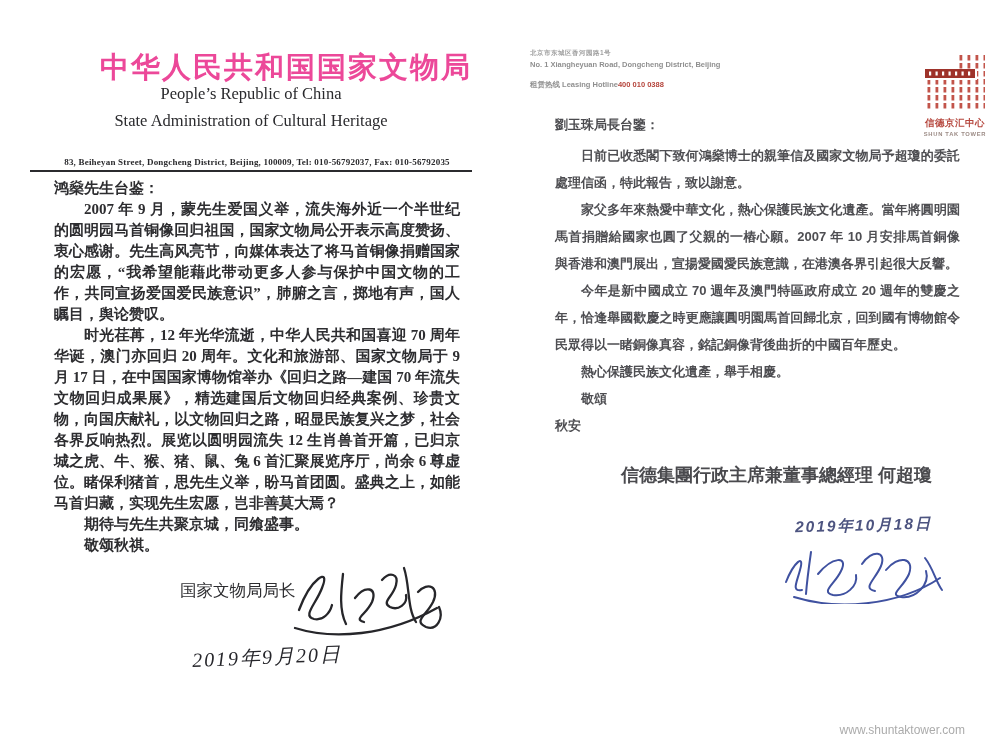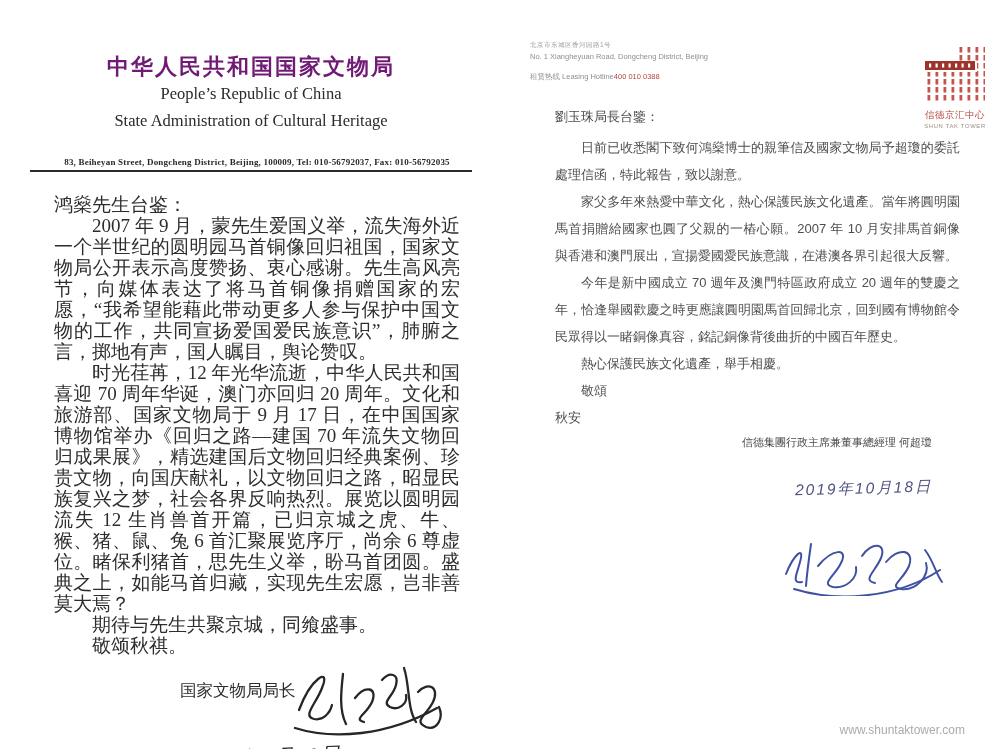--- a/index.html
+++ b/index.html
@@ -8,69 +8,69 @@
     font-family:"Liberation Sans", sans-serif;
   }
   .canvas{position:relative;width:1000px;height:749px;background:#ffffff;}
 
   
   .letter-left{
     position:absolute;left:30px;top:38px;width:442px;
     color:#2d2d30;font-family:"Liberation Serif","DejaVu Serif",serif;
   }
   .l-title-cn{
-    margin-top:14px;text-align:center;font-size:22px;font-weight:bold;
-    letter-spacing:2px;color:#701a75;line-height:30px;
+    margin-top:14px;text-align:right;font-size:29px;font-weight:bold;
+    letter-spacing:2px;color:#ec4899;line-height:30px;
   }
   .l-en{ text-align:center;font-size:16.5px;line-height:24px;color:#2a2a2d; }
   .l-en.first{margin-top:3px;}
   .l-address{
     margin-top:24px;text-align:center;font-size:9px;font-weight:bold;
     letter-spacing:0.2px;color:#2a2a2d;padding-left:12px;white-space:nowrap;
   }
   .l-rule{ border-bottom:2px solid #2b2b2e;margin-top:3px; }
   .l-body{
-    margin:22px 12px 0 24px;font-size:19px;line-height:21px;
-    text-align:justify;color:#2d2d30;
+    margin:6px 12px 0 24px;font-size:15px;line-height:21px;
+    text-align:justify;color:#2d2d30;font-weight:bold;
   }
   .l-body p{margin:0;text-indent:2em;}
   .l-body p.no-indent{text-indent:0;}
   .l-signoff{
     position:relative;margin-top:24px;padding-left:150px;
     font-size:16.5px;height:62px;color:#2d2d30;
   }
   .l-sig-svg{position:absolute;left:255px;top:-22px;}
   .l-date{
     margin-left:162px;font-size:20px;letter-spacing:2px;color:#26262b;
     font-style:italic;transform:rotate(-2.5deg);width:230px;
   }
 
   
   .letter-right{
-    position:absolute;left:530px;top:40px;width:460px;
-    color:#4e4e52;font-family:"Liberation Sans","DejaVu Sans",sans-serif;
+    position:absolute;left:530px;top:48px;width:460px;
+    color:#4e4e52;font-family:"Liberation Sans","DejaVu Sans",sans-serif;font-weight:bold;
   }
   .r-header{position:relative;}
   .r-addr-cn{font-size:6.5px;line-height:10px;color:#a0a0a0;letter-spacing:0.5px;}
   .r-addr-en{font-size:7.5px;line-height:11px;color:#8f8f8f;margin-top:1px;}
   .r-hotline{font-size:7.5px;line-height:11px;color:#8f8f8f;margin-top:9px;}
   .r-hotline .num{color:#b5453c;}
   .r-logo{position:absolute;right:2px;top:6px;width:66px;text-align:center;}
   .r-logo-cn{color:#b5453c;font-size:9.5px;letter-spacing:0.5px;margin-top:3px;white-space:nowrap;}
   .r-logo-en{color:#9b8a84;font-size:5.8px;letter-spacing:0.7px;white-space:nowrap;margin-top:1px;}
   .r-recipient{margin:30px 0 0 25px;font-size:13px;color:#4a4a4e;}
   .r-salutation{margin:26px 0 0 25px;font-size:13px;color:#4a4a4e;}
   .r-body{
     margin:8px 30px 0 25px;font-size:13px;line-height:27px;
     text-align:justify;color:#4e4e52;
   }
   .r-body p{margin:0;text-indent:2em;}
   .r-body p.no-indent{text-indent:0;}
   .r-sig-svg{position:absolute;right:36px;top:492px;}
-  .r-signoff{margin-top:4px;text-align:right;padding-right:58px;font-size:11px;color:#4a4a4e;}
+  .r-signoff{margin-top:24px;text-align:right;padding-right:58px;font-size:18px;color:#4a4a4e;}
   .r-date{
     margin:28px 0 0 265px;font-size:15.5px;letter-spacing:2px;color:#4d5480;
     font-style:italic;transform:rotate(-1.5deg);width:170px;
   }
   .r-footer{
     position:absolute;right:35px;bottom:12px;font-size:12px;color:#ababab;
   }
 </style>
 </head>
 <body>

